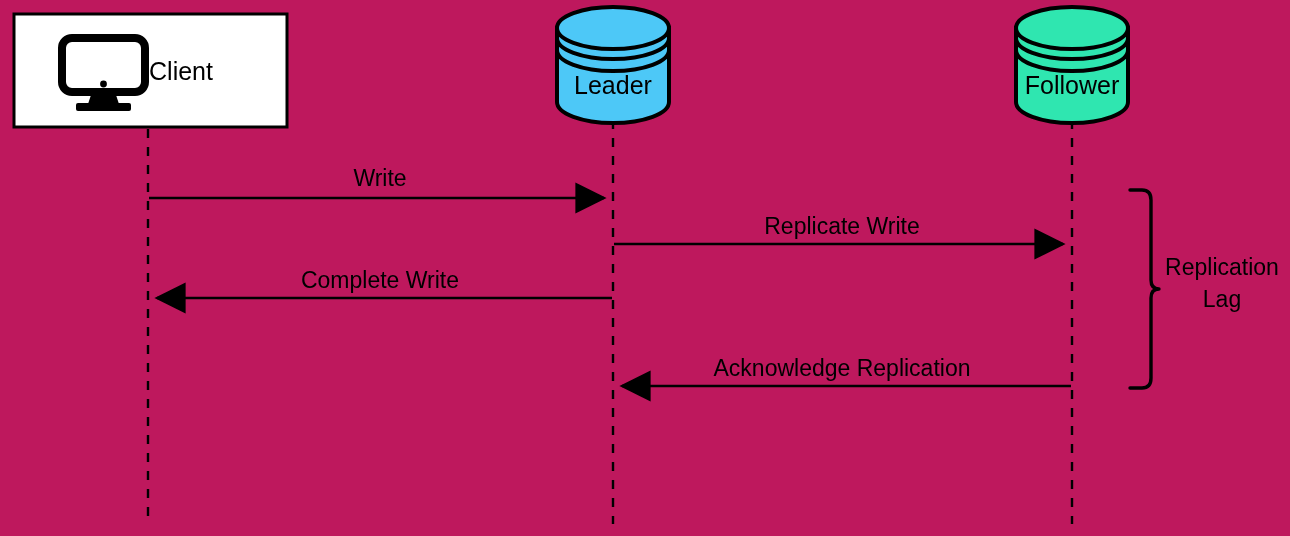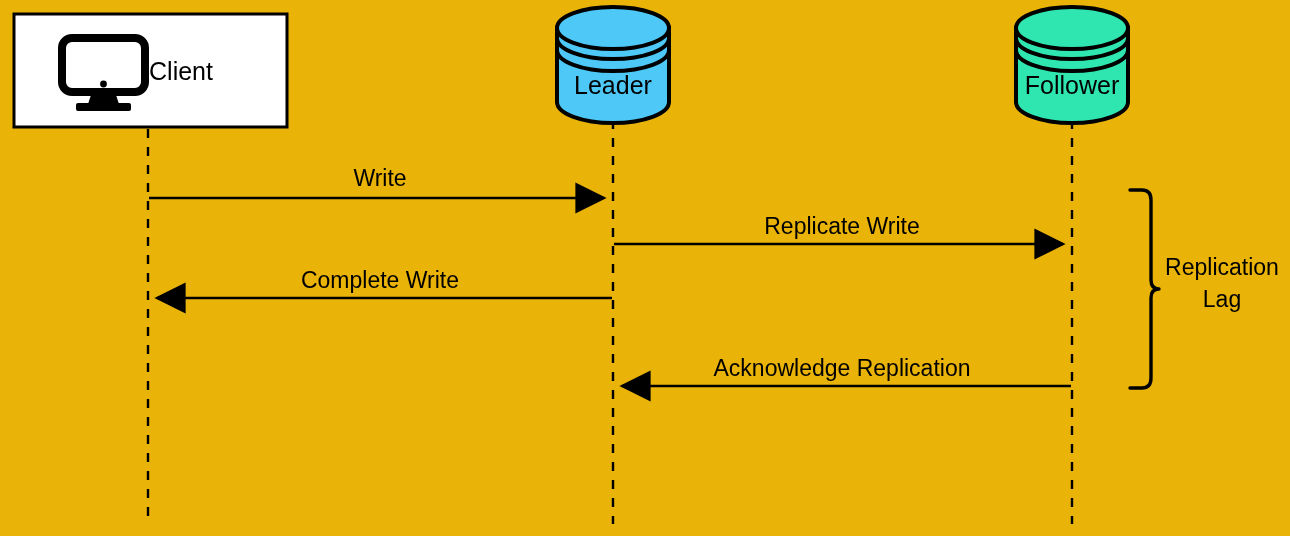--- a/index.html
+++ b/index.html
@@ -4,21 +4,21 @@
 <style>
   html, body {
     margin: 0;
     padding: 0;
     background: #ffffff;
   }
   #canvas {
     position: relative;
     width: 1290px;
     height: 536px;
-    background: #eab308;
+    background: #be185d;
     font-family: "Liberation Sans", sans-serif;
     overflow: hidden;
   }
   #diagram-svg {
     position: absolute;
     left: 0;
     top: 0;
     width: 1290px;
     height: 536px;
     display: block;

